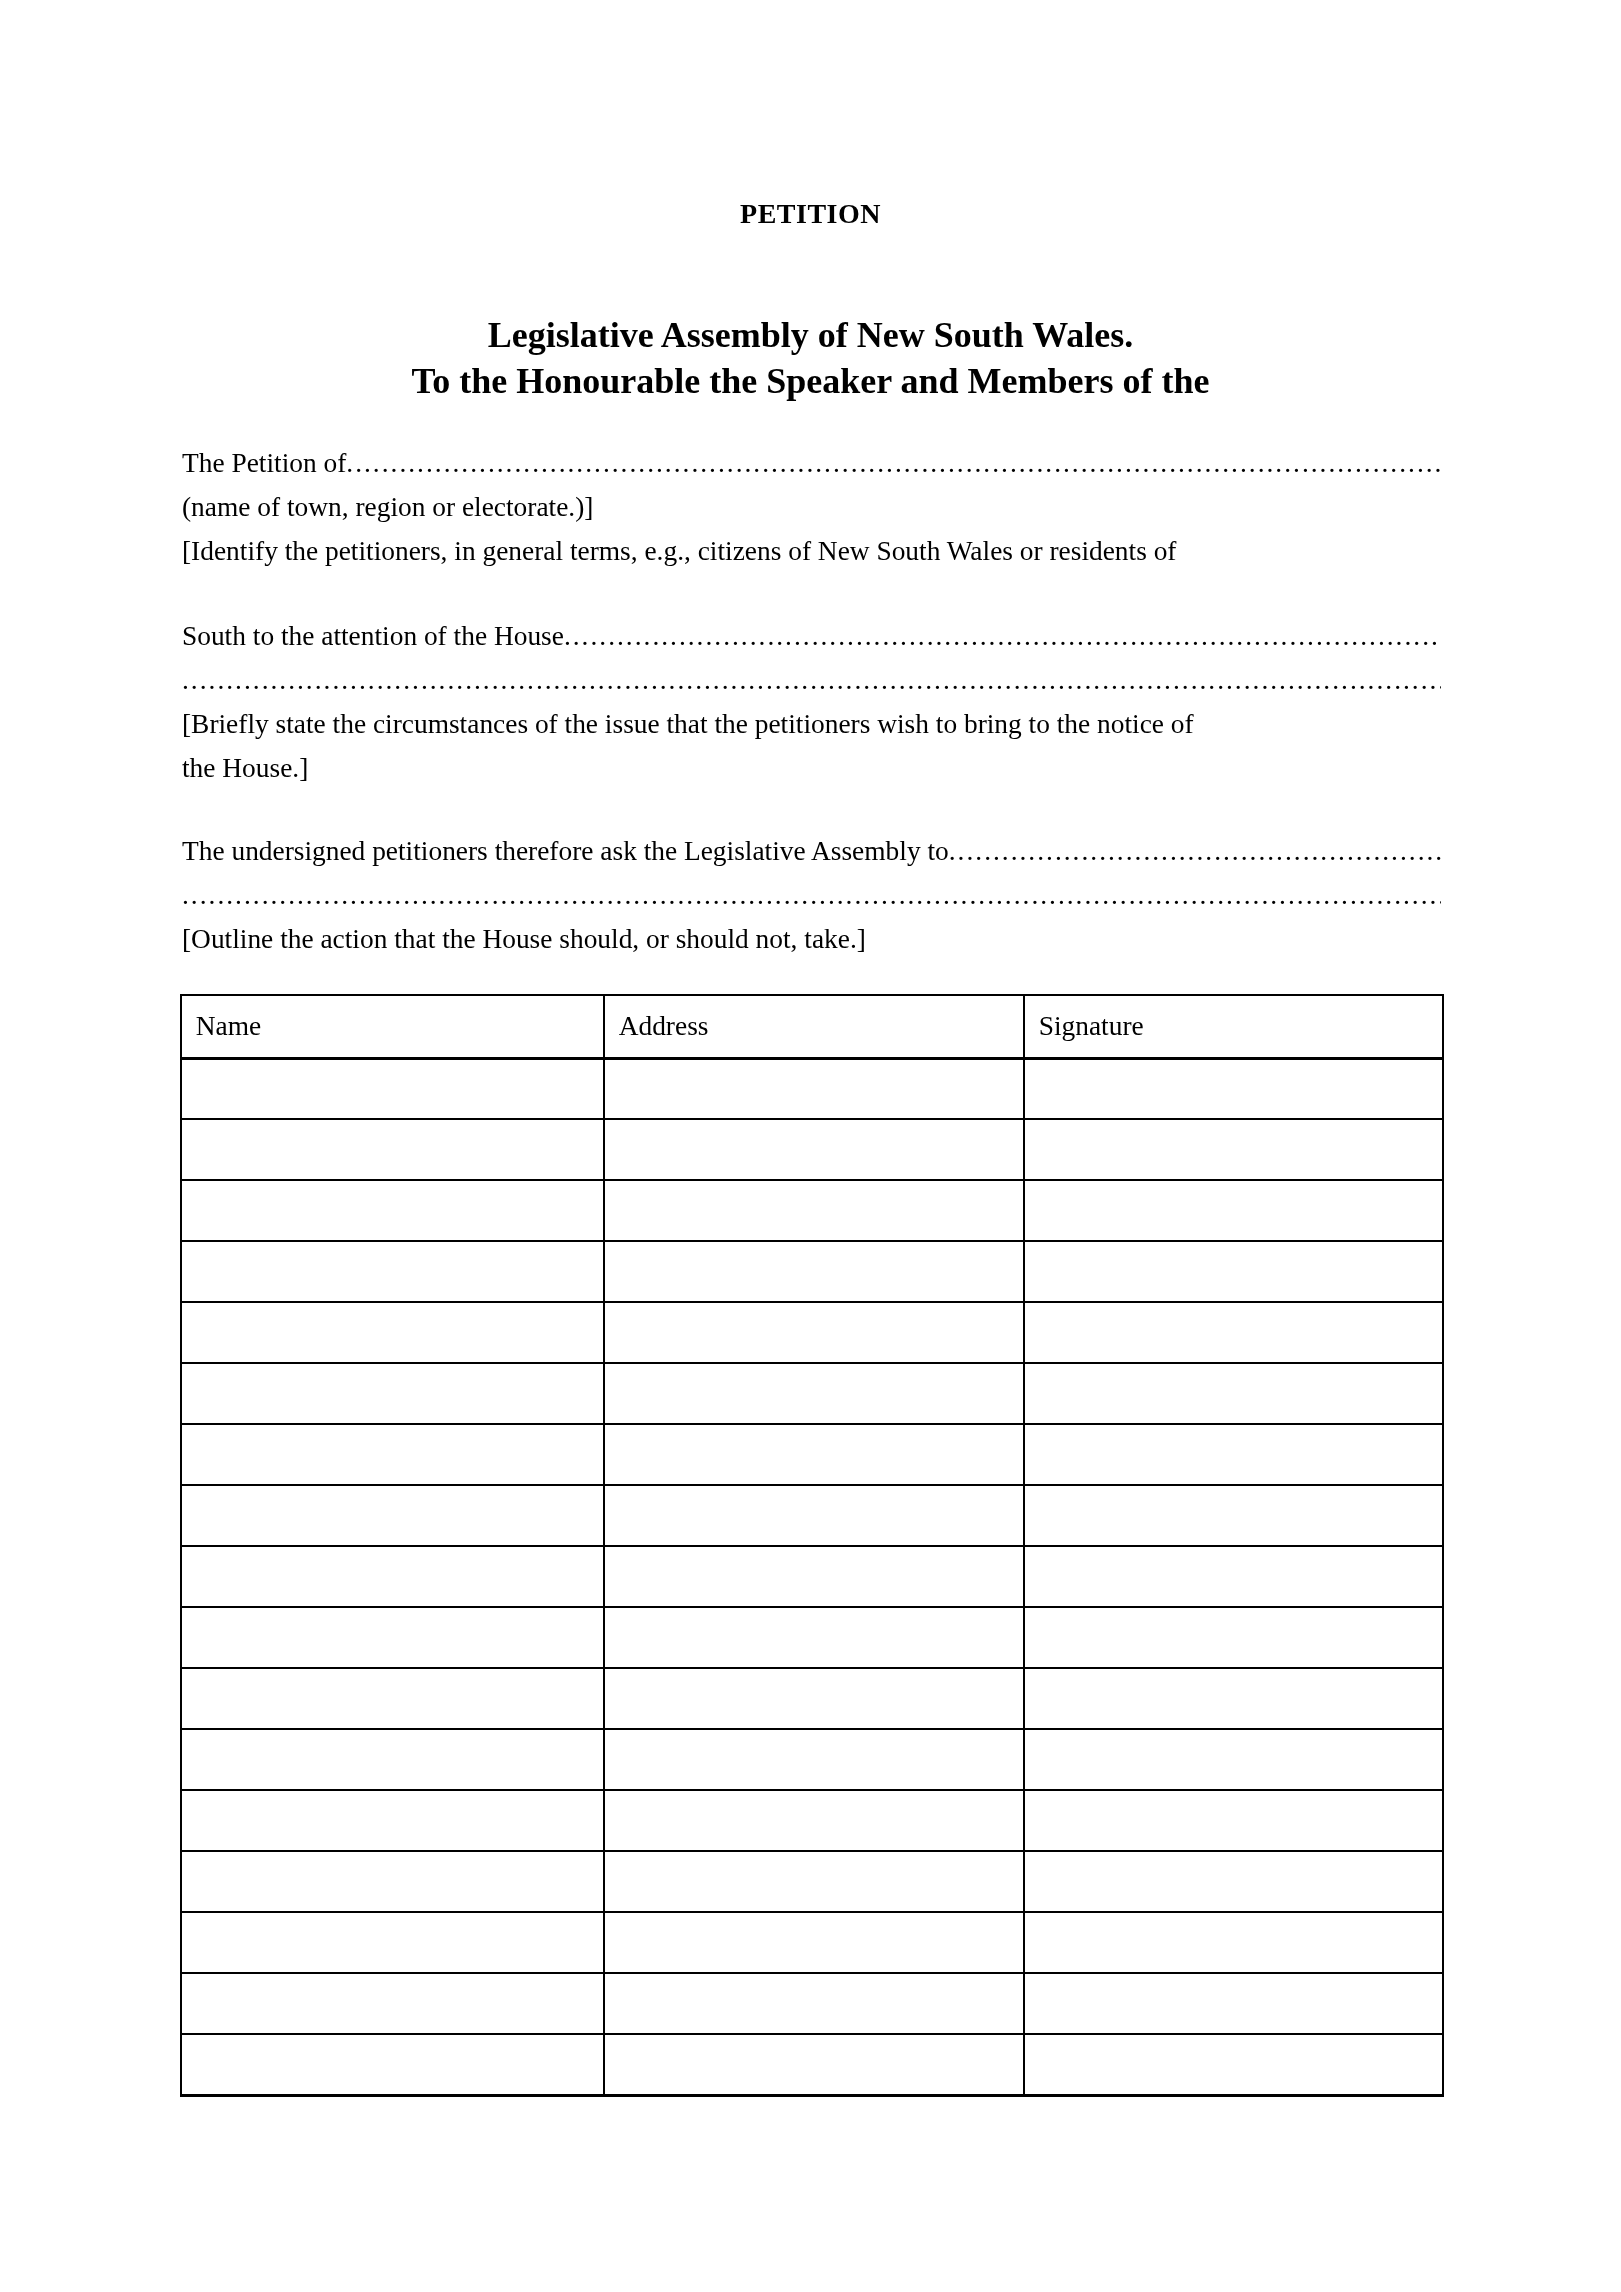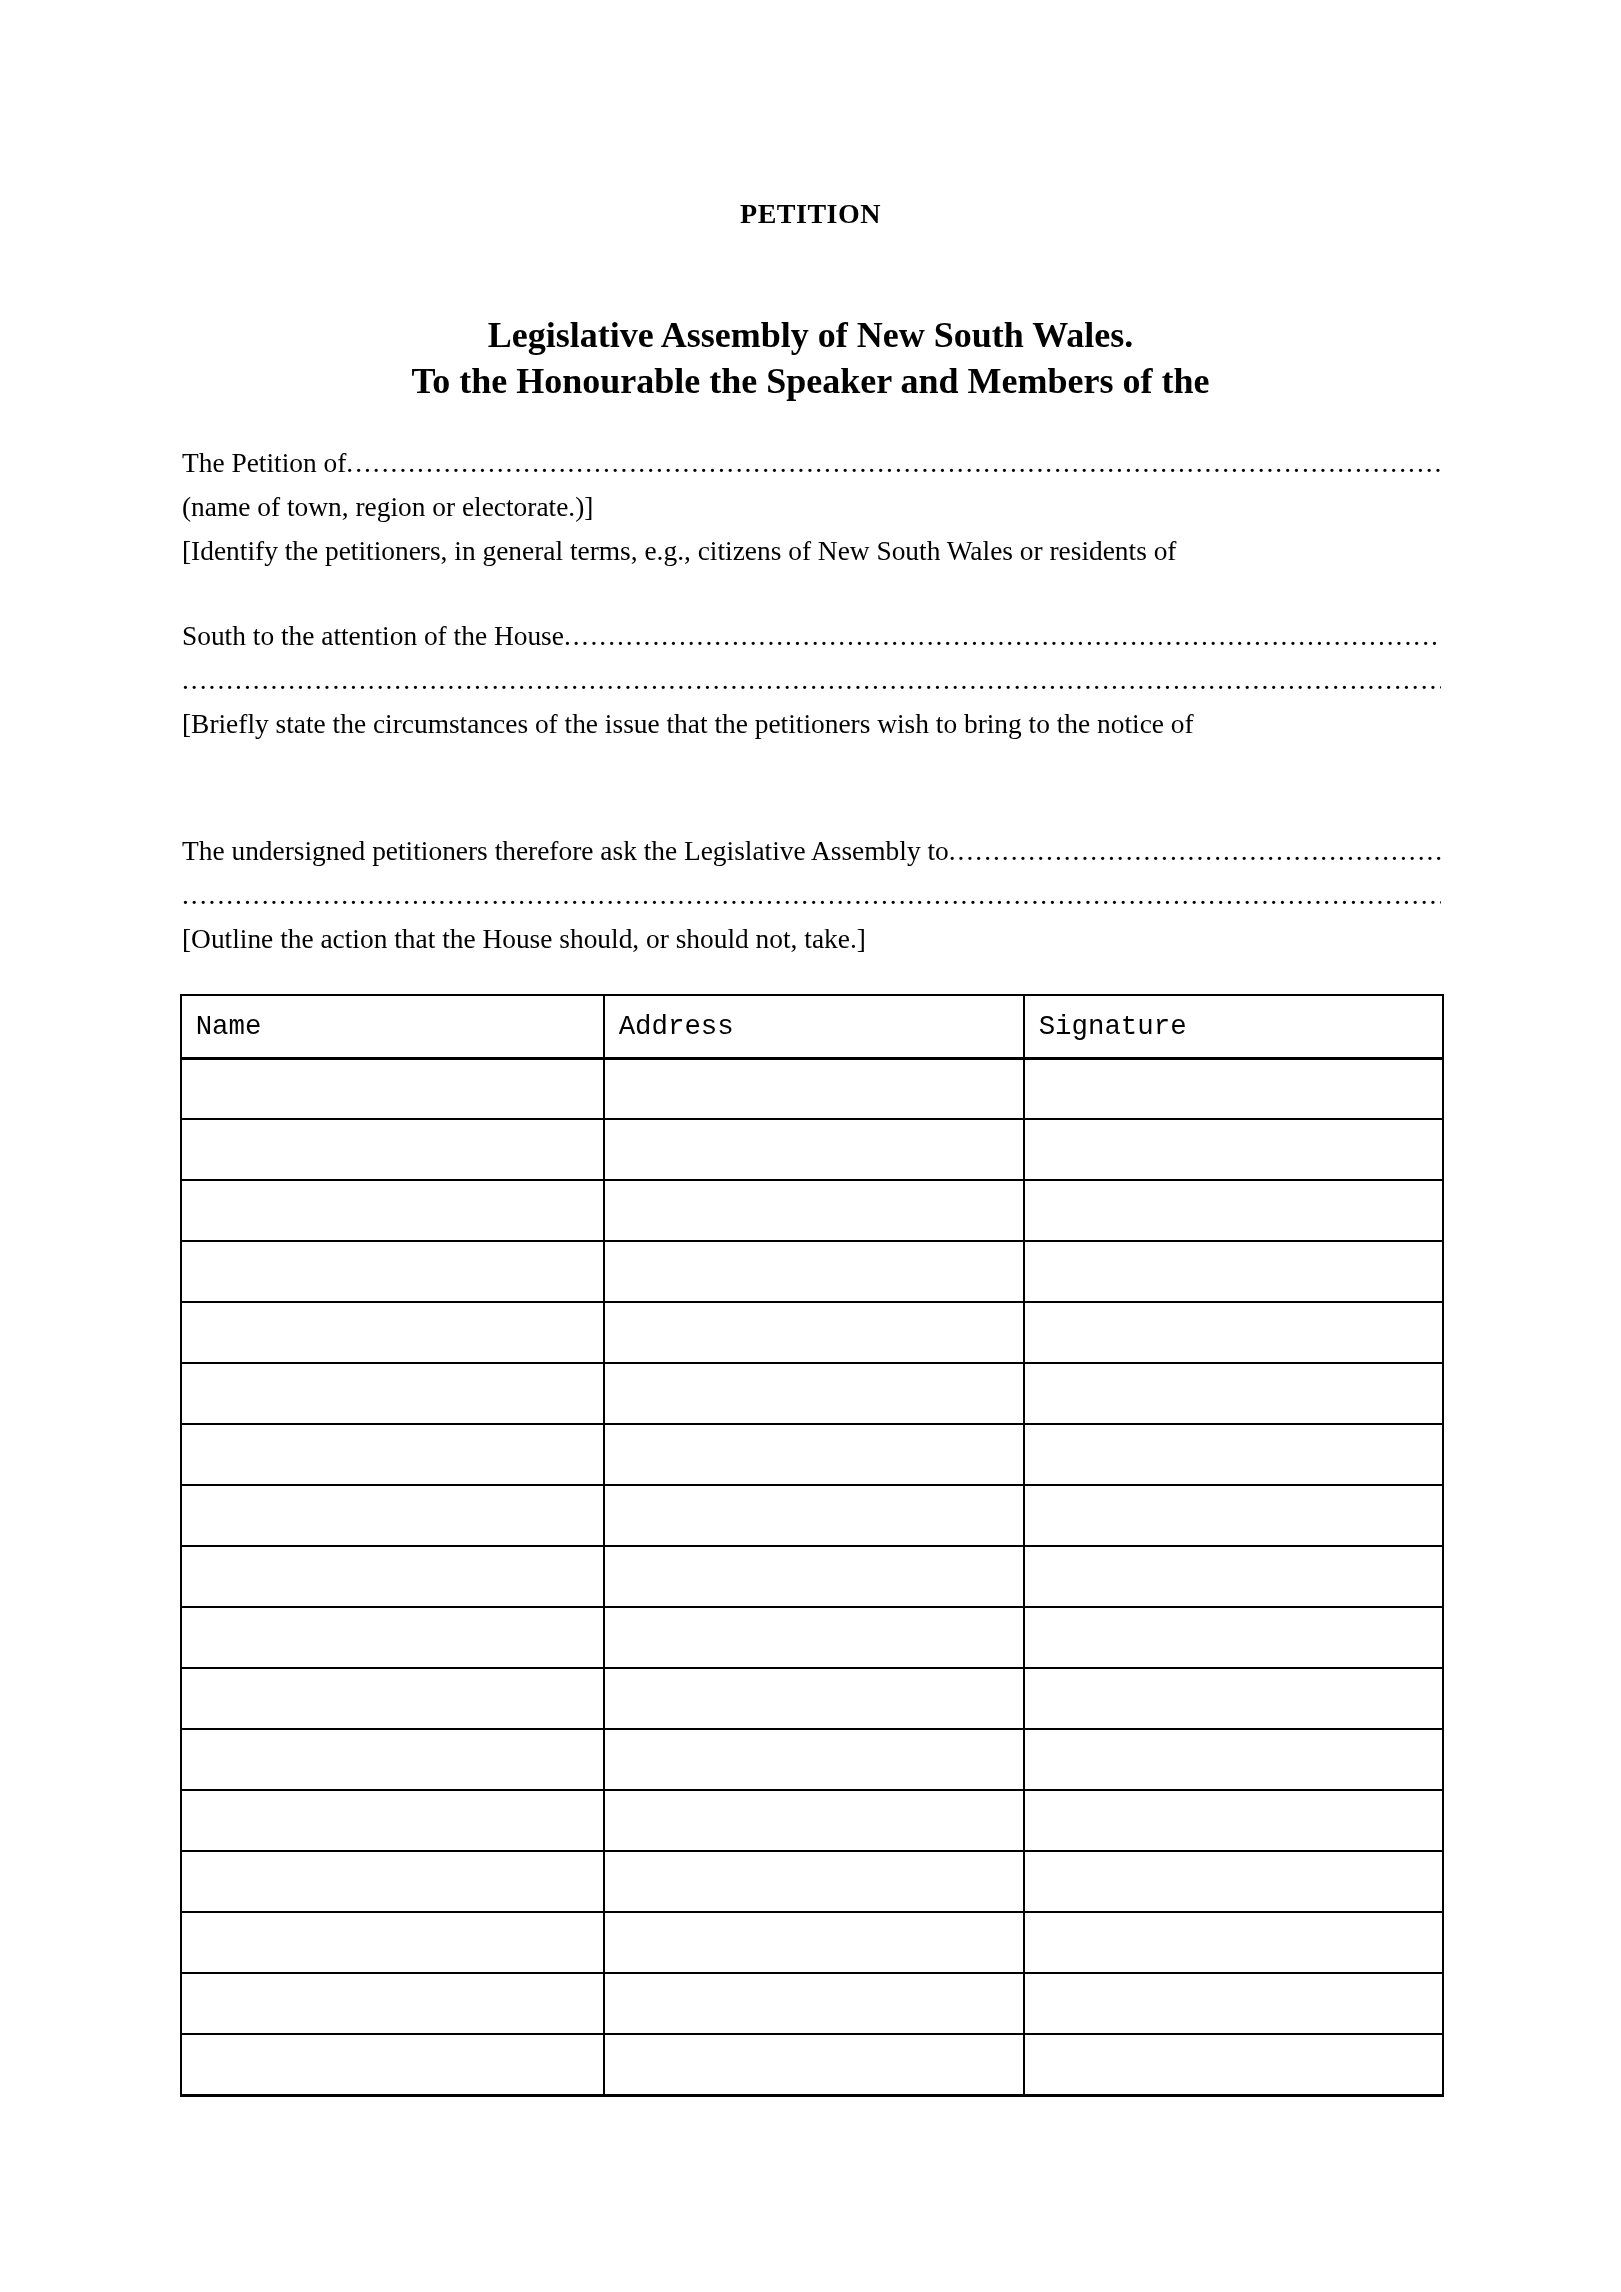--- a/index.html
+++ b/index.html
@@ -32,21 +32,20 @@
   .lead { white-space: nowrap; flex: 0 0 auto; }
   .leader {
     flex: 1 1 0; overflow: hidden; white-space: nowrap;
     letter-spacing: 2px;
   }
   table#sig-table {
     position: absolute; left: 180px; top: 994px;
     width: 1262px;
     border-collapse: collapse; table-layout: fixed;
     font-size: 27.4px;
-    font-family: Liberation Mono, monospace;
   }
   #sig-table col.c1 { width: 423px; }
   #sig-table col.c2 { width: 420px; }
   #sig-table col.c3 { width: 419px; }
   #sig-table th, #sig-table td {
     border-left: 2px solid #000; border-right: 2px solid #000;
     border-top: 2.9px solid #000; border-bottom: 2.9px solid #000;
     padding: 0 0 0 13.7px; text-align: left; vertical-align: middle;
     font-weight: normal;
   }
@@ -75,20 +74,21 @@
 
 <div class="para" id="para2">
   <div class="line leader-line">
     <span class="lead">South to the attention of the House </span>
     <span class="leader">................................................................................................................................................................</span>
   </div>
   <div class="line leader-line">
     <span class="leader">................................................................................................................................................................</span>
   </div>
   <div class="line">[Briefly state the circumstances of the issue that the petitioners wish to bring to the notice of</div>
+  <div class="line">the House.]</div>
 </div>
 
 <div class="para" id="para3">
   <div class="line leader-line">
     <span class="lead">The undersigned petitioners therefore ask the Legislative Assembly to </span>
     <span class="leader">................................................................................................................................................................</span>
   </div>
   <div class="line leader-line">
     <span class="leader">................................................................................................................................................................</span>
   </div>

